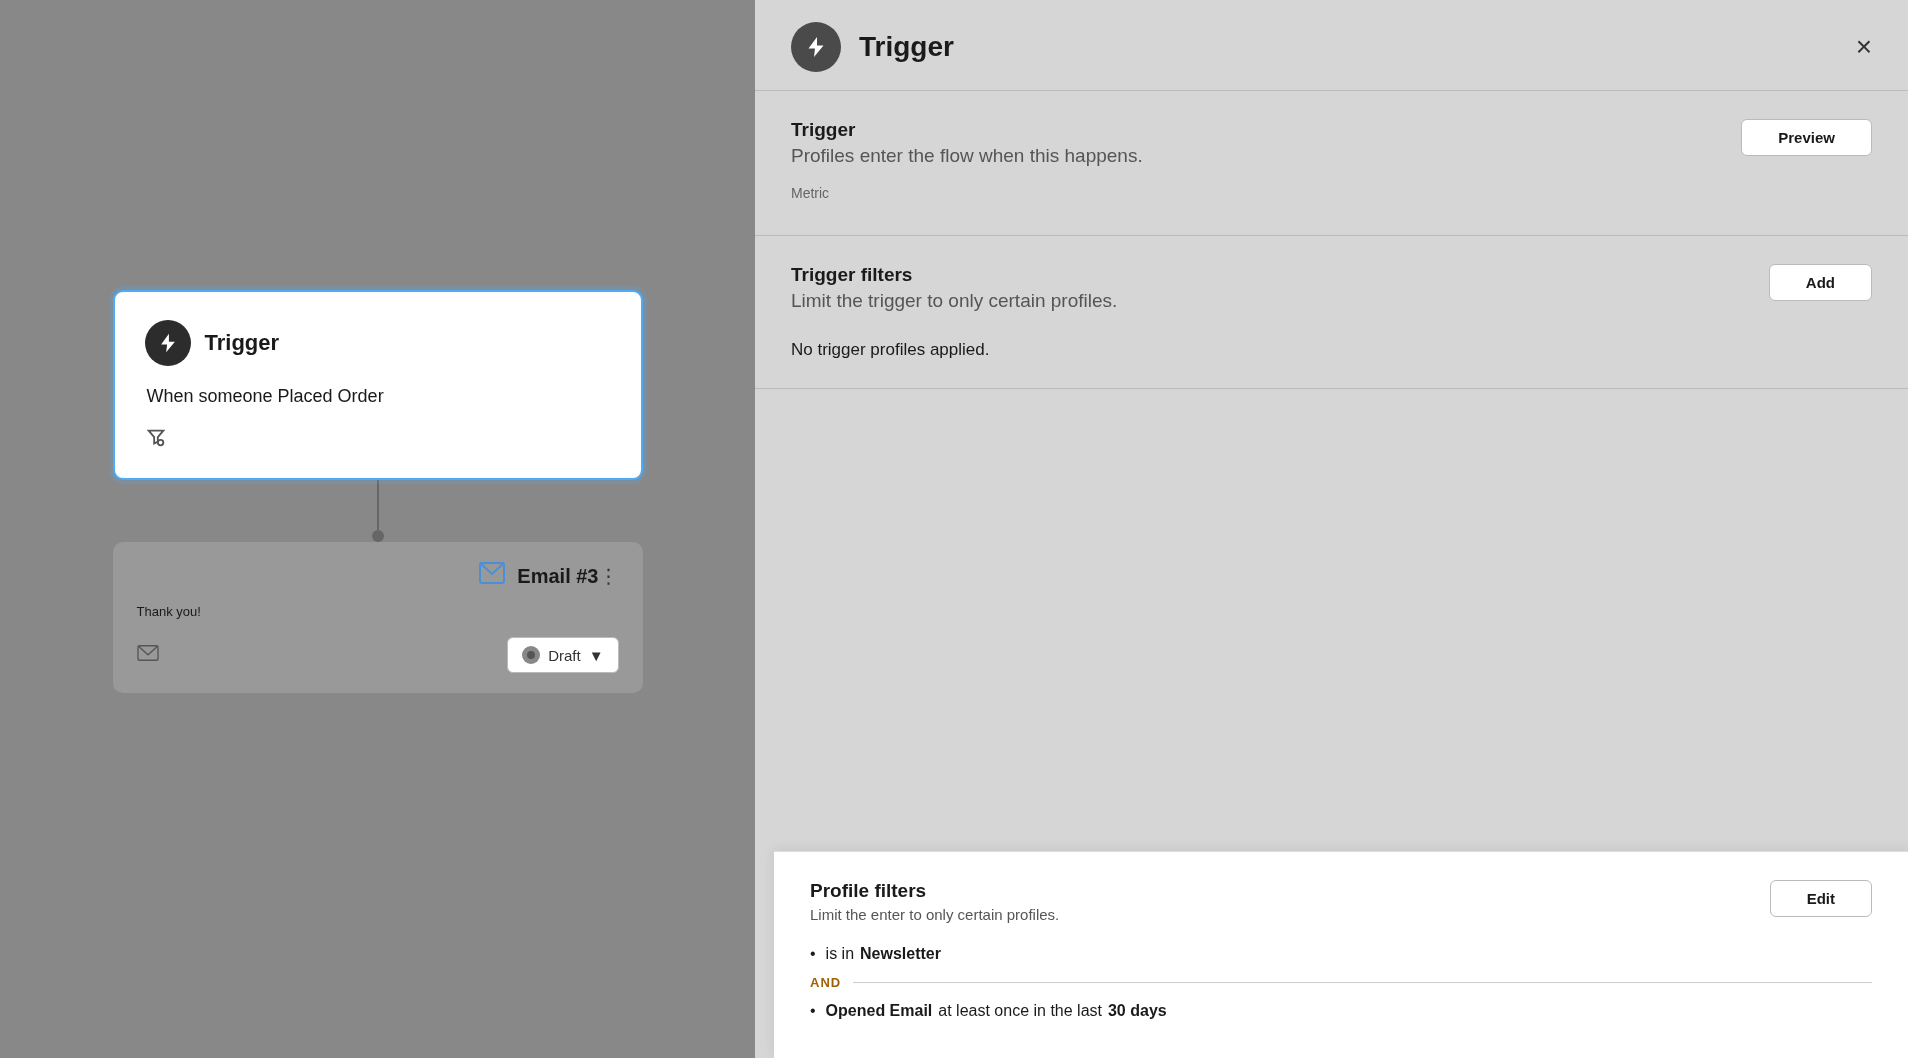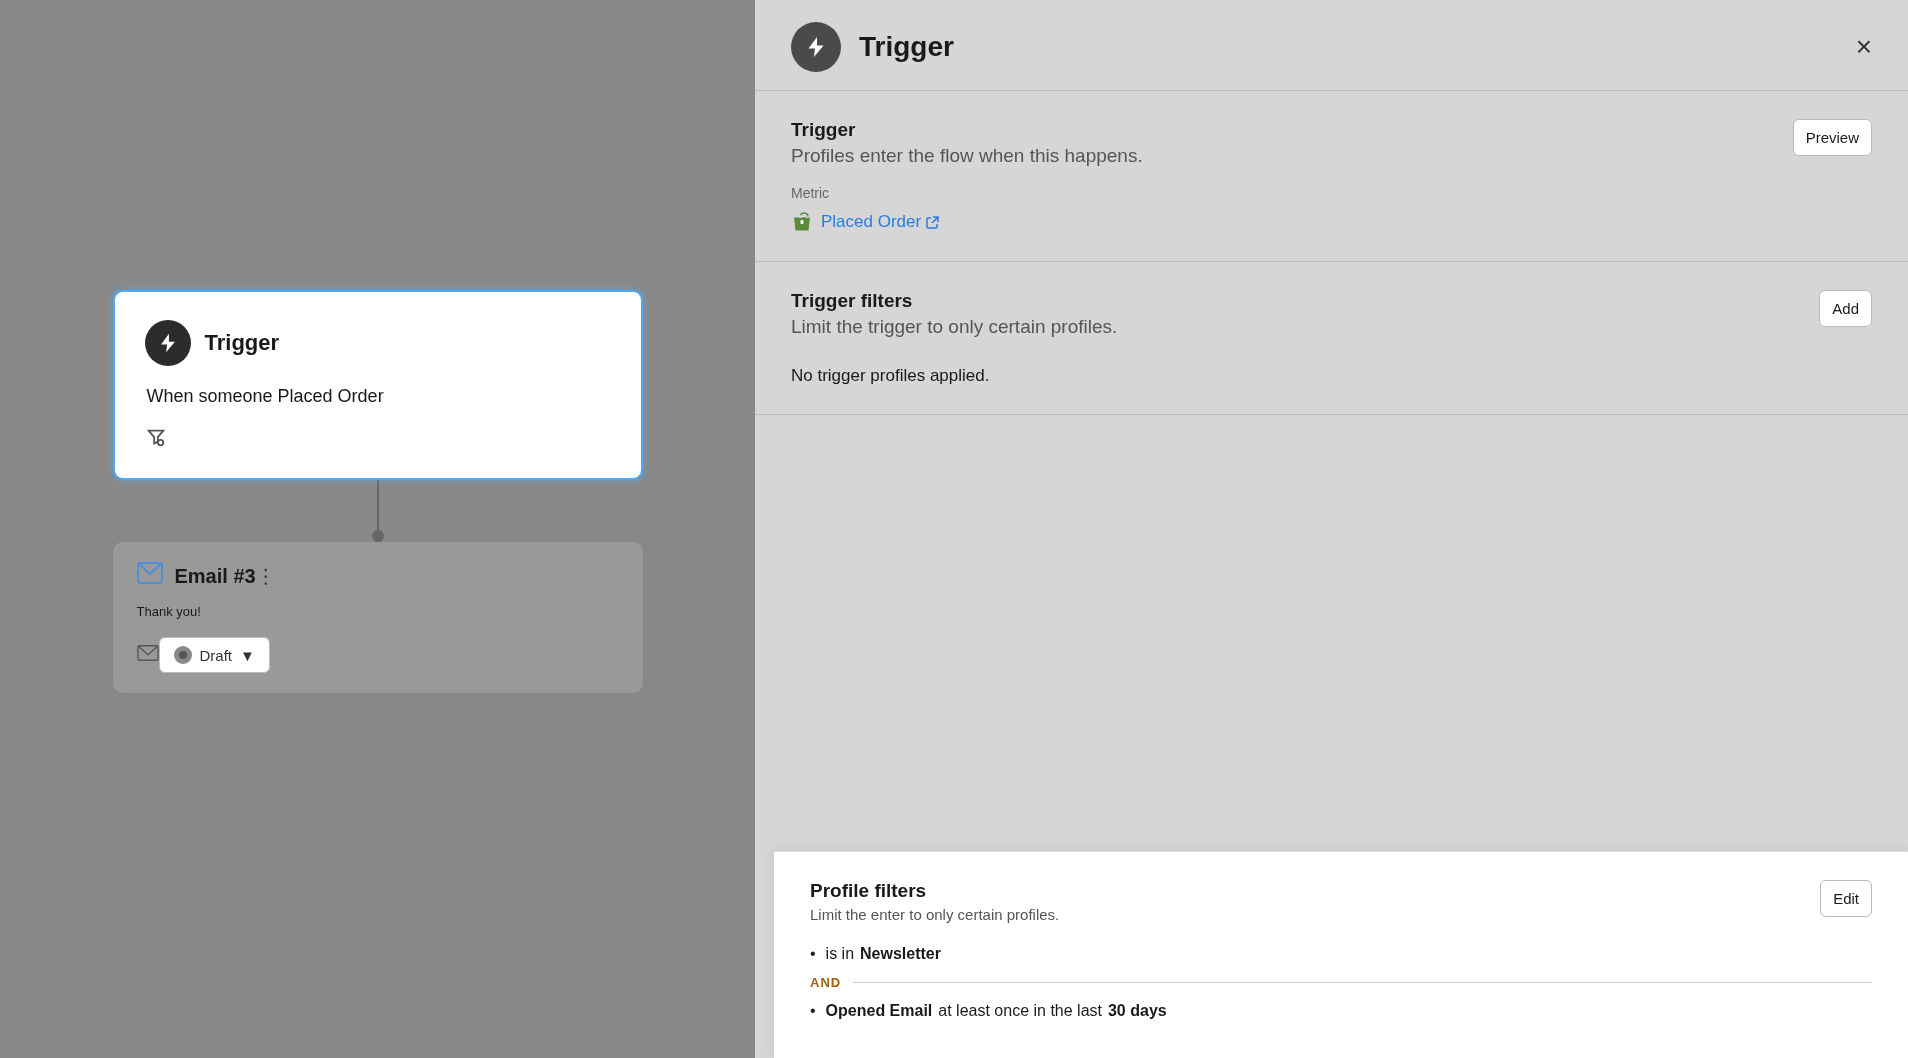--- a/index.html
+++ b/index.html
@@ -94,21 +94,21 @@
       width: 530px;
       background: #999;
       border-radius: 10px;
       padding: 20px 24px 20px 24px;
       margin-top: 0;
     }
 
     .email-card-header {
       display: flex;
       align-items: center;
-      justify-content: flex-start;
+      justify-content: flex-end;
       margin-bottom: 14px;
     }
 
     .email-card-header-left {
       display: flex;
       align-items: center;
       gap: 12px;
     }
 
     .email-icon {
@@ -130,20 +130,21 @@
 
     .email-card-body {
       font-size: 13px;
       color: #1a1a1a;
       margin-bottom: 18px;
     }
 
     .email-card-footer {
       display: flex;
       align-items: center;
+      justify-content: space-between;
     }
 
     .email-send-icon {
       color: #555;
       font-size: 20px;
     }
 
     .draft-button {
       display: flex;
       align-items: center;
@@ -242,23 +243,23 @@
     .section-subtitle {
       font-size: 19px;
       color: #555;
       margin-bottom: 14px;
     }
 
     .preview-btn, .add-btn, .edit-btn {
       background: #fff;
       border: 1.5px solid #bbb;
       border-radius: 6px;
-      padding: 9px 12px;
+      padding: 9px 36px;
       font-size: 15px;
-      font-weight: 400;
+      font-weight: 700;
       color: #1a1a1a;
       cursor: pointer;
       white-space: nowrap;
     }
 
     .metric-row {
       display: flex;
       align-items: center;
       gap: 8px;
       margin-top: 10px;
@@ -436,37 +437,20 @@
 
   <div class="panel-section">
     <div class="section-header-row">
       <div>
         <div class="section-title">Trigger</div>
         <div class="section-subtitle">Profiles enter the flow when this happens.</div>
       </div>
       <button class="preview-btn">Preview</button>
     </div>
     <div style="font-size:14px; color:#666; margin-bottom:6px;">Metric</div>
-    <div class="metric-row">
-      <div class="shopify-icon">
-
-        <svg width="20" height="22" viewBox="0 0 20 22" fill="none">
-          <path d="M16 5.5C15.8 3.5 14 2 12 2C10.5 2 9.2 2.8 8.5 4" stroke="#5a8a3c" stroke-width="1.5" fill="none"></path>
-          <path d="M2 6.5L3.5 19.5H16.5L18 6.5L15 7L12 6L9 7L6 6.5L2 6.5Z" fill="#5a8a3c"></path>
-          <rect x="8.5" y="9" width="3" height="4" rx="1" fill="#fff"></rect>
-        </svg>
-      </div>
-      <a class="metric-link" href="#">
-        <span>Placed Order</span>
-        <svg width="13" height="13" viewBox="0 0 13 13" fill="none" stroke="#2a7ae4" stroke-width="1.5">
-          <path d="M5 2H2C1.4 2 1 2.4 1 3V11C1 11.6 1.4 12 2 12H10C10.6 12 11 11.6 11 11V8"></path>
-          <path d="M7 1H12V6M12 1L6 7"></path>
-        </svg>
-      </a>
-    </div>
   </div>
 
   <div class="panel-section">
     <div class="section-header-row">
       <div>
         <div class="section-title">Trigger filters</div>
         <div class="section-subtitle">Limit the trigger to only certain profiles.</div>
       </div>
       <button class="add-btn">Add</button>
     </div>

